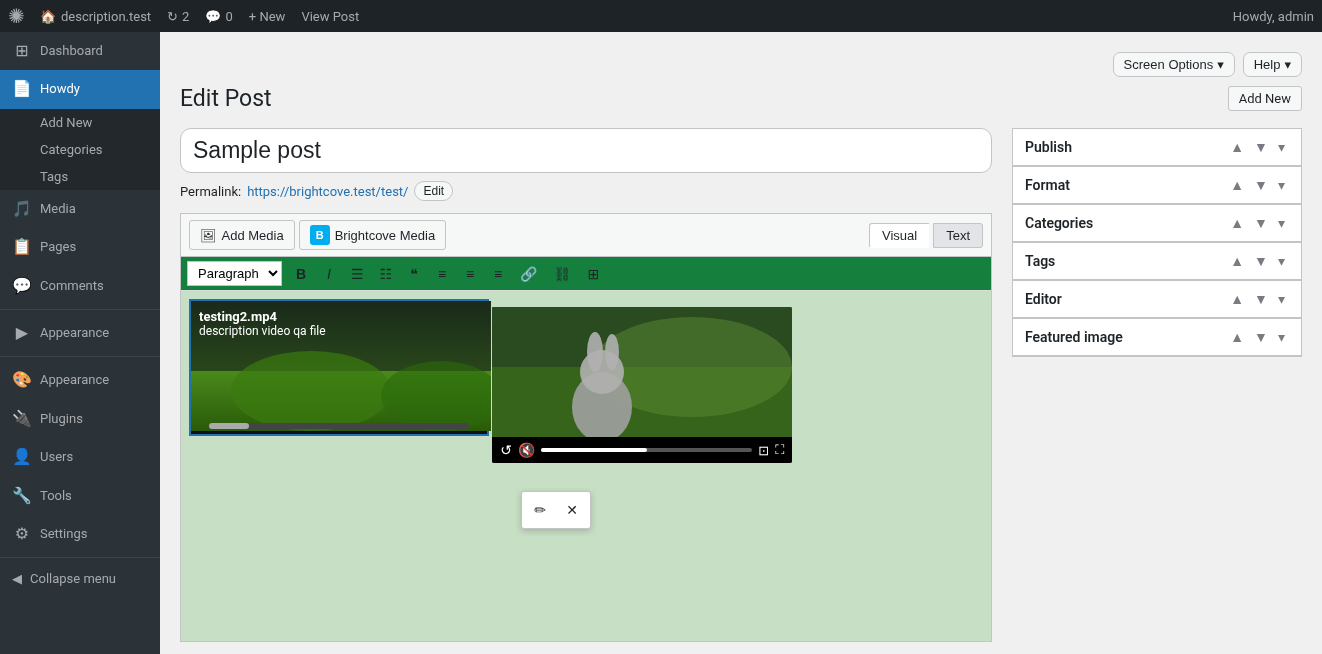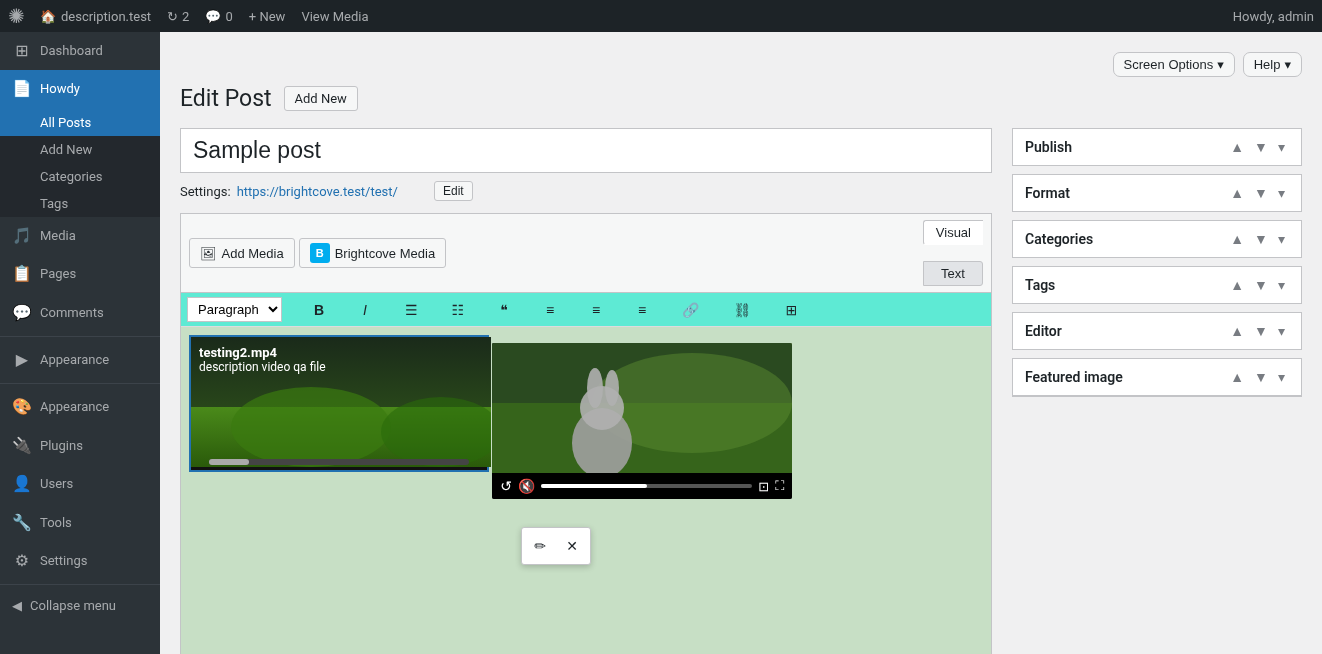--- a/index.html
+++ b/index.html
@@ -80,20 +80,21 @@
       display: flex; align-items: center; gap: 4px;
       color: #1d2327;
     }
 
     
     .page-header {
       display: flex;
       align-items: center;
       gap: 12px;
       margin-bottom: 16px;
+      justify-content: space-between;
     }
     .page-title { font-size: 23px; font-weight: 400; color: #1d2327; }
     .add-new-btn {
       background: #f6f7f7;
       border: 1px solid #c3c4c7;
       border-radius: 3px;
       padding: 4px 10px;
       font-size: 13px;
       cursor: pointer;
       color: #1d2327;
@@ -108,41 +109,40 @@
     
     .post-title-input {
       width: 100%;
       font-size: 23px;
       padding: 8px 12px;
       border: 1px solid #c3c4c7;
       background: #fff;
       color: #1d2327;
       margin-bottom: 8px;
       outline: none;
-      border-radius: 0;
+      border-radius: 11px;
     }
 
     
     .permalink-bar {
       display: flex;
       align-items: center;
       gap: 6px;
       margin-bottom: 12px;
       font-size: 13px;
     }
     .permalink-bar a { color: #2271b1; text-decoration: none; }
     .permalink-edit-btn {
       background: #f6f7f7;
       border: 1px solid #c3c4c7;
-      border-radius: 3px;
+      border-radius: 10px;
       padding: 2px 8px;
       font-size: 12px;
       cursor: pointer;
       color: #1d2327;
-      margin-left: 30px;
     }
 
     
     .editor-container {
       background: #fff;
       border: 1px solid #c3c4c7;
     }
     .editor-topbar {
       display: flex;
       align-items: center;
@@ -162,41 +162,41 @@
       color: #1d2327;
       border-radius: 3px;
     }
     .brightcove-btn .bc-logo {
       width: 20px; height: 20px;
       background: #00adef;
       border-radius: 3px;
       display: flex; align-items: center; justify-content: center;
       color: #fff; font-weight: bold; font-size: 11px;
     }
-    .visual-text-tabs { display: flex; gap: 16px; flex-direction: column; }
+    .visual-text-tabs { display: flex; gap: 4px; }
     .visual-tab, .text-tab {
       padding: 4px 12px;
       border: 1px solid #c3c4c7;
       background: #e2e4e7;
       cursor: pointer;
       font-size: 13px;
       color: #1d2327;
     }
     .visual-tab { border-right: none; border-radius: 3px 0 0 3px; }
     .text-tab { border-radius: 0 3px 3px 0; }
     .visual-tab.active { background: #fff; border-bottom: 1px solid #fff; }
 
     
     .format-toolbar {
       display: flex;
       align-items: center;
-      gap: 20px;
+      gap: 2px;
       padding: 4px 6px;
       border-bottom: 1px solid #dcdcde;
-      background: #5eead4;
+      background: #15803d;
       flex-wrap: wrap;
     }
     .format-select {
       padding: 3px 6px;
       border: 1px solid #c3c4c7;
       background: #fff;
       font-size: 13px;
       cursor: pointer;
       margin-right: 4px;
     }
@@ -308,21 +308,21 @@
       background: rgba(0,0,0,0.7);
     }
     .ctrl-btn { color: #fff; font-size: 14px; cursor: pointer; background: none; border: none; }
     .progress-bar {
       flex: 1; height: 4px; background: #555; border-radius: 2px; position: relative;
     }
     .progress-fill { width: 50%; height: 100%; background: #fff; border-radius: 2px; }
     .ctrl-icon { color: #fff; font-size: 13px; cursor: pointer; }
 
     
-    .side-panel { display: flex; flex-direction: column; gap: 8px; }
+    .side-panel { display: flex; flex-direction: column; gap: 0; }
     .meta-box {
       background: #fff;
       border: 1px solid #c3c4c7;
       margin-bottom: 0;
       border-bottom: none;
     }
     .meta-box:last-child { border-bottom: 1px solid #c3c4c7; }
     .meta-box-header {
       display: flex; align-items: center; justify-content: space-between;
       padding: 8px 12px;
@@ -357,38 +357,37 @@
   </span>
   <span class="bar-item">
     <span>↻</span>
     <span>2</span>
   </span>
   <span class="bar-item">
     <span>💬</span>
     <span>0</span>
   </span>
   <span class="bar-item">+ New</span>
-  <span class="bar-item">View Media</span>
+  <span class="bar-item">View Post</span>
   <span class="howdy">Howdy, admin</span>
 </div>
 
 <div id="wpwrap">
 
   <div id="adminmenuwrap">
     <ul class="sidebar-menu">
       <li class="sidebar-item">
         <span class="icon">⊞</span>
         <span>Dashboard</span>
       </li>
       <li class="sidebar-item active">
         <span class="icon">📄</span>
         <span>Howdy</span>
       </li>
       <ul class="sidebar-sub">
-        <li class="sidebar-sub-item active">All Posts</li>
         <li class="sidebar-sub-item">Add New</li>
         <li class="sidebar-sub-item">Categories</li>
         <li class="sidebar-sub-item">Tags</li>
       </ul>
       <li class="sidebar-item">
         <span class="icon">🎵</span>
         <span>Media</span>
       </li>
       <li class="sidebar-item">
         <span class="icon">📋</span>
@@ -451,21 +450,21 @@
     </div>
 
     <div class="edit-layout">
 
       <div class="main-col">
         
         <input class="post-title-input" type="text" placeholder="Enter title here" value="Sample post" style="">
 
         
         <div class="permalink-bar">
-          <span>Settings:</span>
+          <span>Permalink:</span>
           <a>https://brightcove.test/test/</a>
           <button class="permalink-edit-btn">Edit</button>
         </div>
 
         
         <div class="editor-container">
 
           <div class="editor-topbar">
             <div class="editor-media-btns">
               <button class="add-media-btn">

